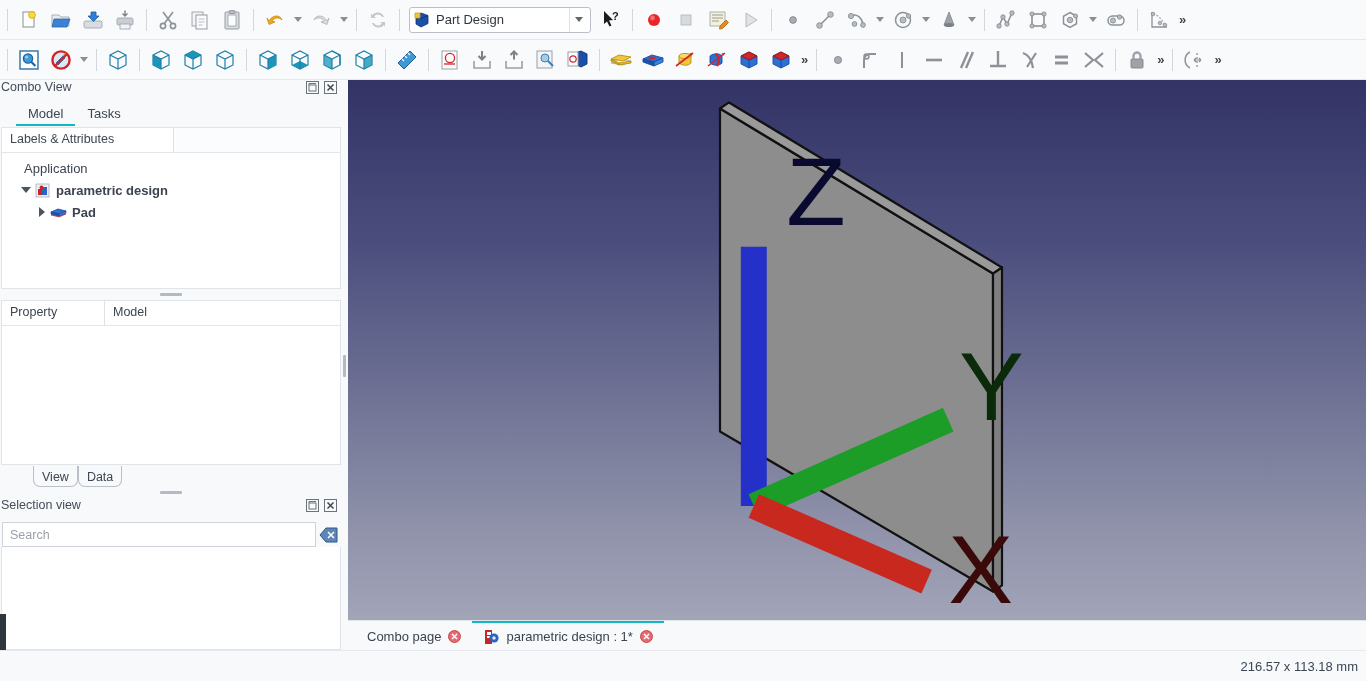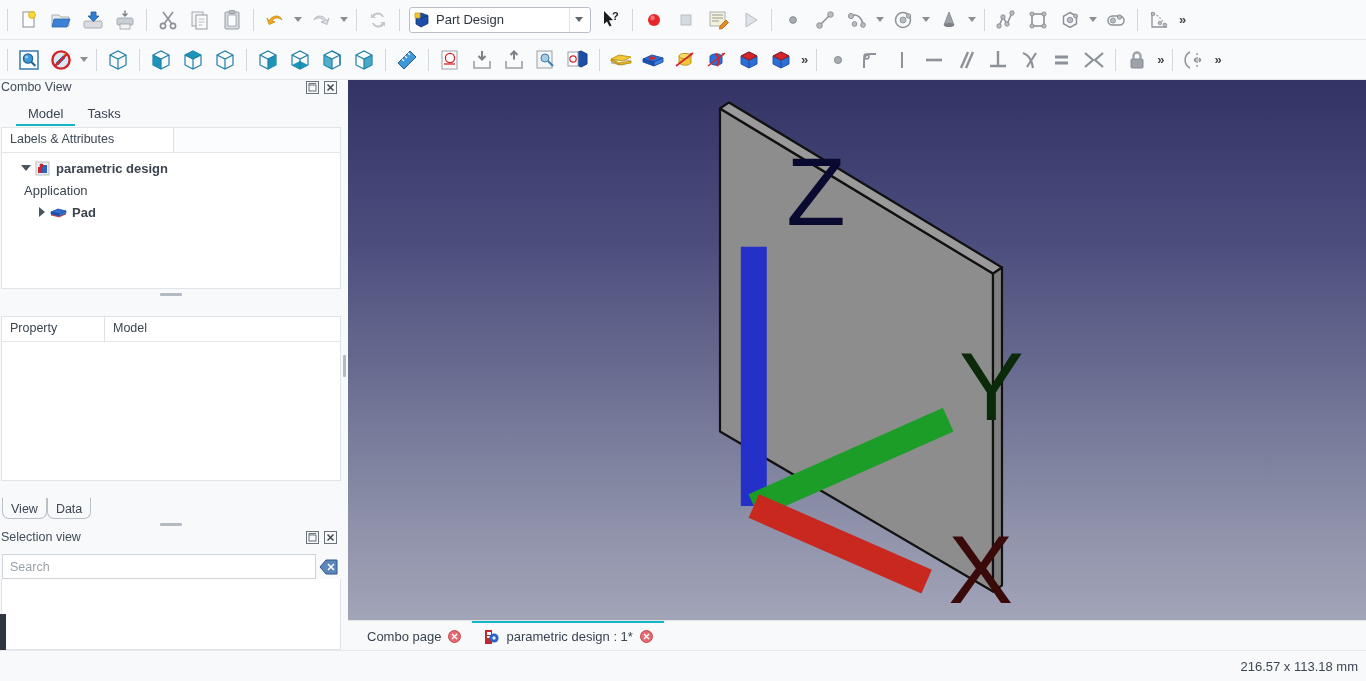--- a/index.html
+++ b/index.html
@@ -114,30 +114,30 @@
   .tree-row .tlabel { font-size: 13px; }
   .tree-row.bold .tlabel { font-weight: bold; }
   .tree-row.root { padding-left: 6px; }
 
   .splitter-h { height: 11px; display: flex; align-items: center; justify-content: center; background: #f7f9fb; }
   .splitter-h .grip { width: 22px; height: 3px; background: #b4bac1; border-radius: 1px; }
 
   
   .prop-wrap {
     background: #fff; border: 1px solid #dfe4e9;
-    margin: 16px 1px; flex: 0 0 auto; height: 165px;
+    margin: 0 1px; flex: 0 0 auto; height: 165px;
     display: flex; flex-direction: column;
   }
   .prop-hdr { display: flex; height: 25px; border-bottom: 1px solid #e2e6ea; }
   .prop-hdr .ph-c1 { width: 103px; padding: 4px 0 0 8px; border-right: 1px solid #dde2e7; font-size: 12.5px; }
   .prop-hdr .ph-c2 { flex: 1; padding: 4px 0 0 8px; font-size: 12.5px; }
   .prop-body { flex: 1; }
 
   
-  .vd-tabs { display: flex; height: 22px; align-items: flex-end; padding-left: 2px; background: #f7f9fb; }
+  .vd-tabs { display: flex; height: 22px; align-items: flex-end; padding-left: 2px; background: #f7f9fb; margin-left: 31px; }
   .vd-tab {
     position: relative; height: 21px; display: flex; align-items: center;
     padding: 0 9px; font-size: 12.5px; color: #3d4653;
   }
   .vd-tab::before {
     content: ""; position: absolute; left: 0; top: 0; bottom: 0; right: 0;
     border-left: 1px solid #b9c0c8; border-bottom: 1px solid #b9c0c8; border-right: 1px solid #b9c0c8;
     border-radius: 0 0 7px 7px;
     transform: skewX(0deg);
   }
@@ -705,37 +705,37 @@
           <span>Tasks</span>
         </div>
       </div>
 
       <div class="tree-wrap">
         <div class="tree-colhdr">
           <div class="c1">Labels &amp; Attributes</div>
           <div class="c2"></div>
         </div>
         <div class="tree-body">
+          <div class="tree-row root">
+            <span class="twisty"></span>
+            <span class="tlabel">Application</span>
+          </div>
           <div class="tree-row bold" style="padding-left:16px">
             <span class="twisty">
                 <span class="tw-down"></span>
               </span>
             <span class="ticon">
               <svg width="17" height="17" viewBox="0 0 17 17">
                 <rect x="2" y="2" width="13" height="13" fill="#eef1f4" stroke="#a8aeb4" stroke-width="0.8"></rect>
                 <path d="M4 13V7h4v6z" fill="#c4262b"></path>
                 <path d="M8 13V5h5v8z" fill="#2c63c4"></path>
                 <circle cx="7.5" cy="5.5" r="2" fill="#c4262b"></circle>
               </svg>
             </span>
             <span class="tlabel">parametric design</span>
-          </div>
-          <div class="tree-row root">
-            <span class="twisty"></span>
-            <span class="tlabel">Application</span>
           </div>
           <div class="tree-row bold" style="padding-left:32px">
             <span class="twisty">
                 <span class="tw-right"></span>
               </span>
             <span class="ticon">
               <svg width="17" height="17" viewBox="0 0 17 17">
                 <path d="M1 11l7-3 8 2-7 3z" fill="#e8545b" stroke="#b3333a" stroke-width="0.7"></path>
                 <path d="M1 8l7-3 8 2-7 3z" fill="#2e6fd4" stroke="#1a4a9e" stroke-width="0.8"></path>
                 <path d="M1 8v2l8 2v-2z" fill="#1c51ad" stroke="#1a4a9e" stroke-width="0.7"></path>

